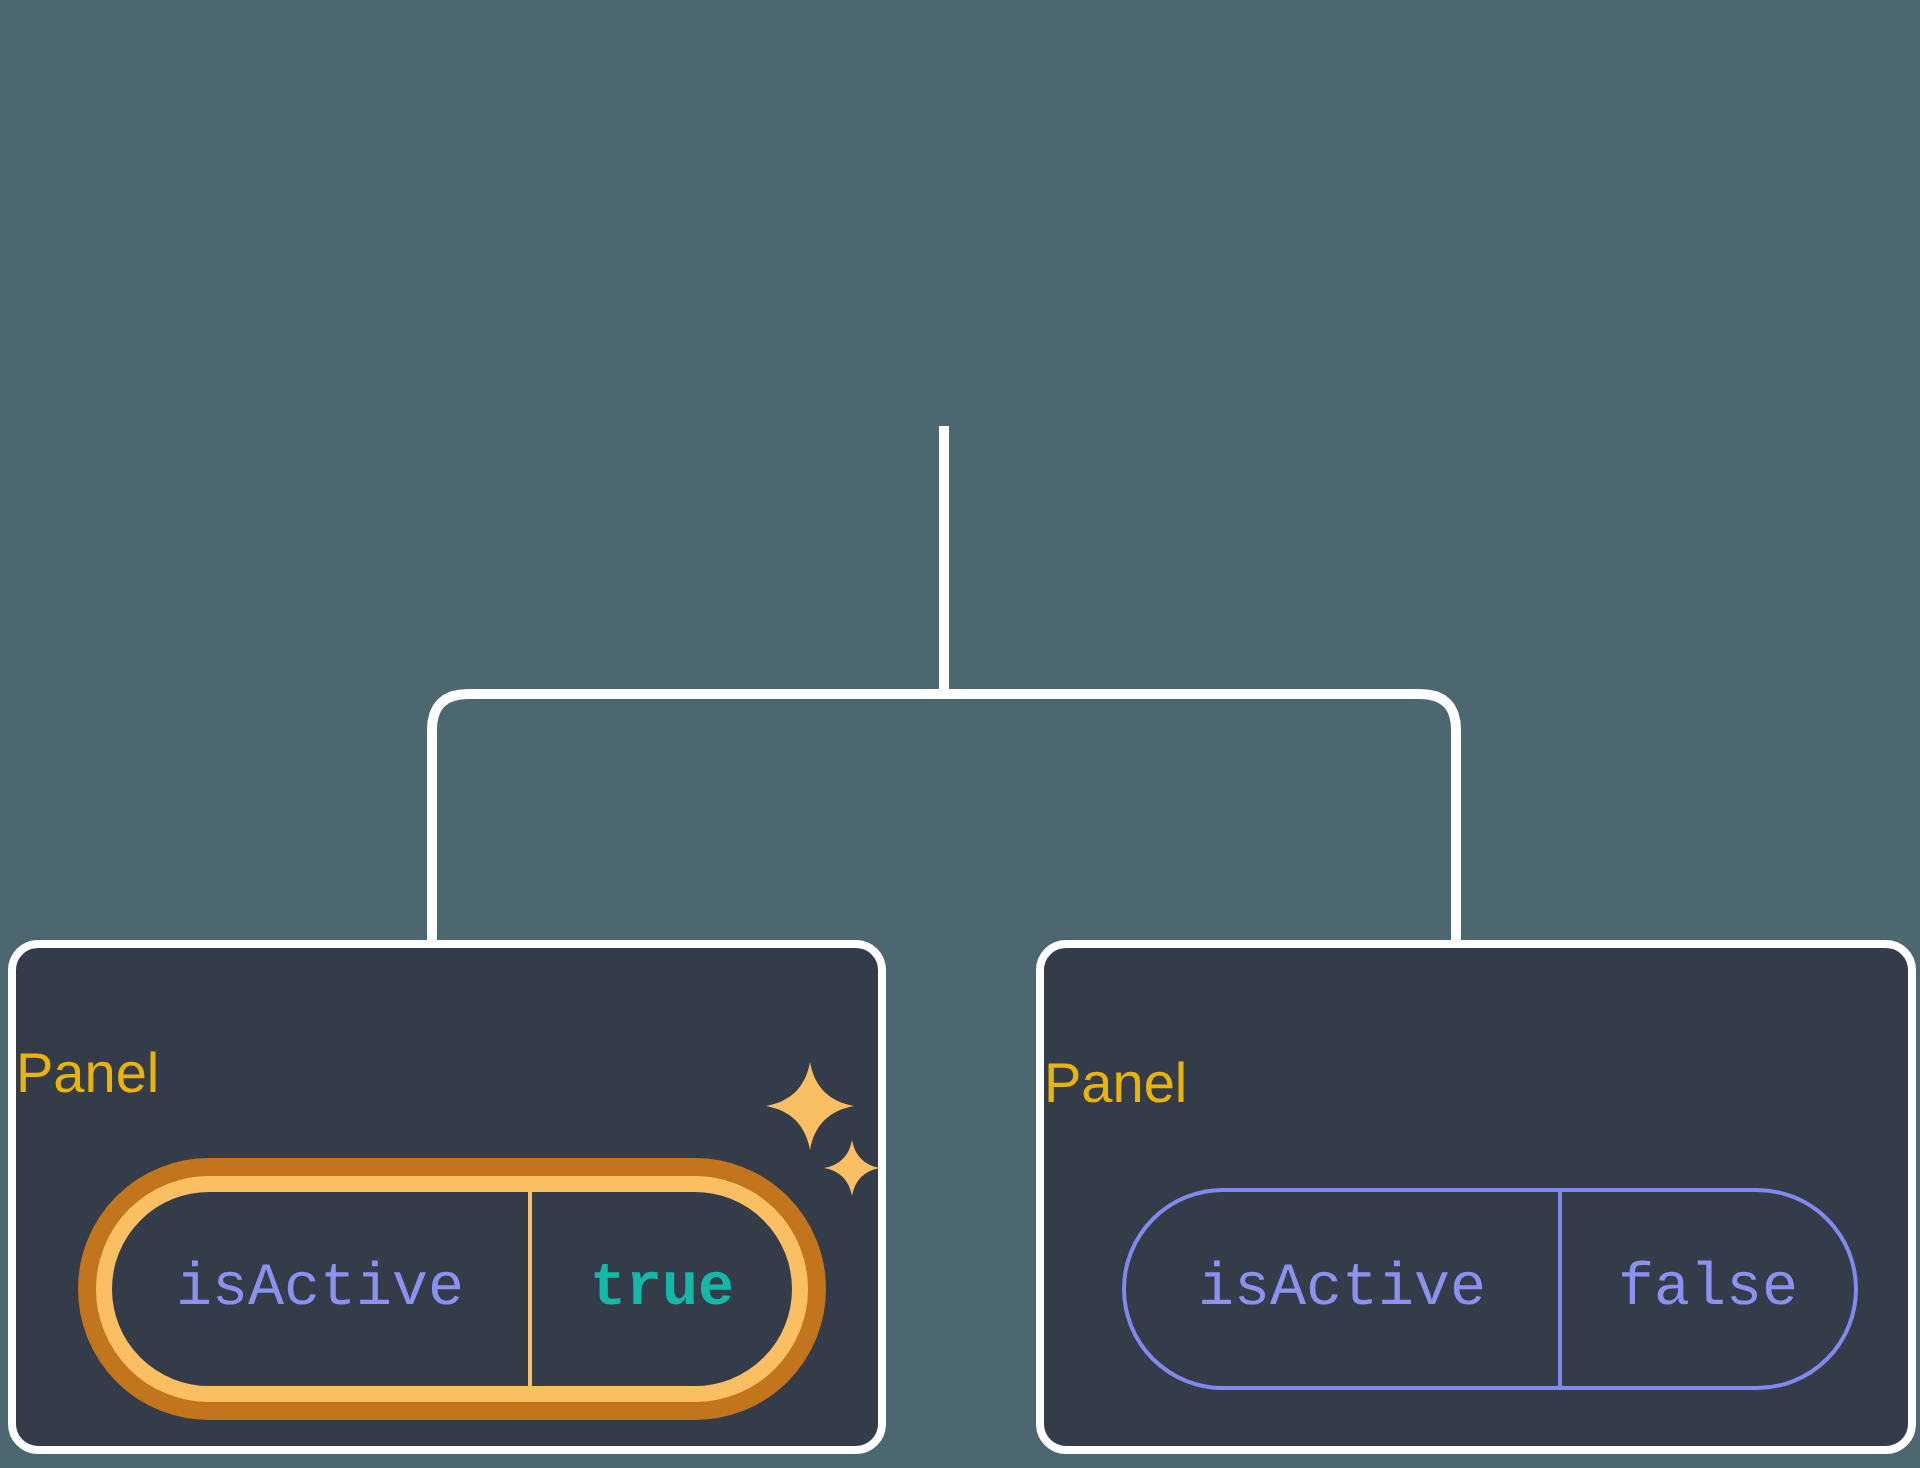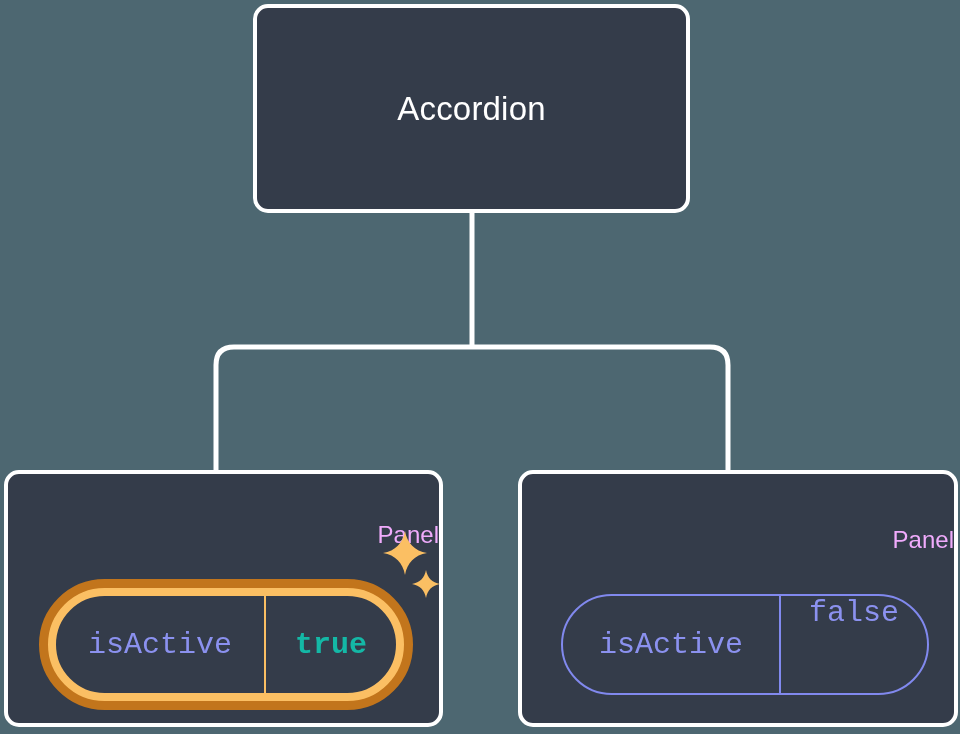--- a/index.html
+++ b/index.html
@@ -58,23 +58,23 @@
   .node-panel-right {
     left: 518px;
     top: 470px;
     width: 440px;
     height: 257px;
   }
   .node-title-panel {
     position: absolute;
     left: 0;
     width: 100%;
-    text-align: right;
-    color: #f0abfc;
-    font-size: 24px;
+    text-align: left;
+    color: #eab308;
+    font-size: 28px;
     font-weight: 400;
   }
   .node-panel-left .node-title-panel { top: 47px; }
   .node-panel-right .node-title-panel { top: 52px; }
 
   
   .pill {
     position: absolute;
     display: flex;
     align-items: stretch;
@@ -94,20 +94,21 @@
   .pill-plain .pill-key {
     flex: 0 0 216px;
     display: flex;
     align-items: center;
     justify-content: center;
     border-right: 2px solid #8189ee;
   }
   .pill-plain .pill-val {
     flex: 1 1 auto;
     display: flex;
+    align-items: center;
     justify-content: center;
   }
   .pill-plain .pill-key-text,
   .pill-plain .pill-val-text {
     color: #8b91ef;
     font-size: 30px;
     font-weight: 400;
   }
 
   
@@ -168,23 +169,20 @@
 
 <div id="canvas">
 
   <svg class="connector-layer" viewBox="0 0 960 734" width="960" height="734" fill="none">
 
     <path d="M 472 213 L 472 347" stroke="#ffffff" stroke-width="5" stroke-linecap="butt"></path>
 
     <path d="M 216 470 L 216 365 Q 216 347 234 347 L 710 347 Q 728 347 728 365 L 728 470" stroke="#ffffff" stroke-width="5" stroke-linecap="butt" fill="none"></path>
   </svg>
 
-  <div class="node-box node-root">
-    <span class="node-title-root">Accordion</span>
-  </div>
 
   <div class="node-box node-panel-left">
     <span class="node-title-panel">Panel</span>
 
     <div class="pill pill-highlight">
       <div class="pill-highlight-inner">
         <div class="pill-key">
           <span class="pill-key-text">isActive</span>
         </div>
         <div class="pill-val">

